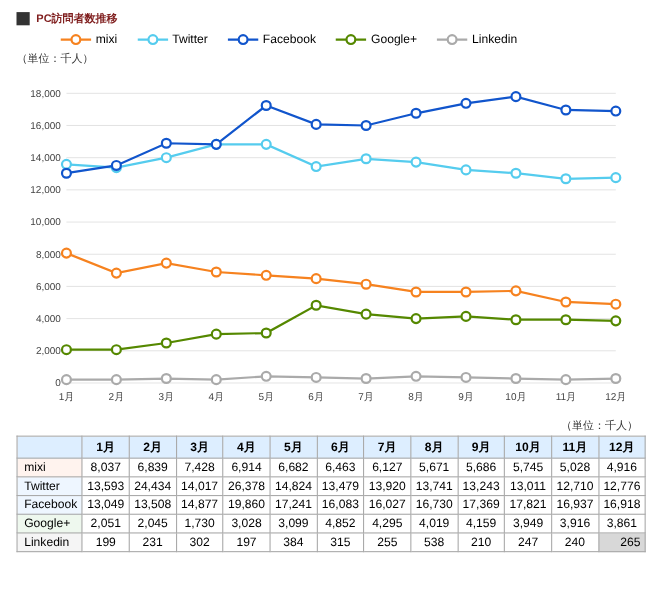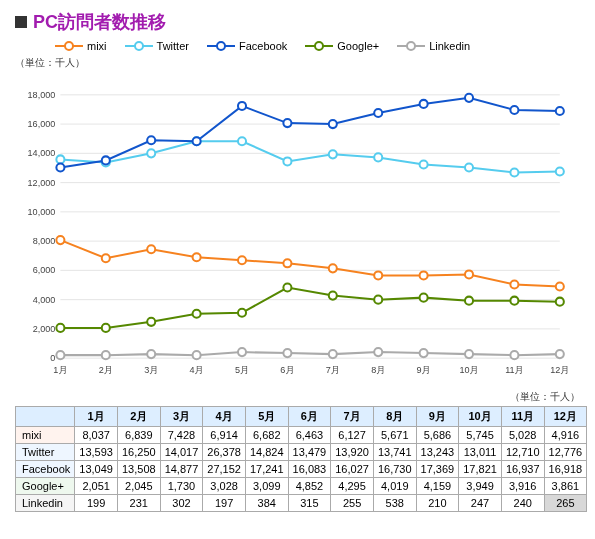--- a/index.html
+++ b/index.html
@@ -16,23 +16,23 @@
       margin-bottom: 6px;
     }
     .title-icon {
       width: 12px;
       height: 12px;
       background: #333;
       display: inline-block;
       margin-right: 6px;
     }
     .title-text {
-      font-size: 18px;
+      font-size: 10px;
       font-weight: bold;
-      color: #a21caf;
+      color: #7f1d1d;
     }
     .unit-label {
       font-size: 10px;
       color: #333;
       margin-bottom: 2px;
     }
     .chart-area {
       position: relative;
       width: 100%;
       height: 310px;
@@ -291,38 +291,38 @@
       <td>6,127</td>
       <td>5,671</td>
       <td>5,686</td>
       <td>5,745</td>
       <td>5,028</td>
       <td>4,916</td>
     </tr>
     <tr class="row-twitter">
       <td>Twitter</td>
       <td>13,593</td>
-      <td>16,250</td>
+      <td>24,434</td>
       <td>14,017</td>
       <td>26,378</td>
       <td>14,824</td>
       <td>13,479</td>
       <td>13,920</td>
       <td>13,741</td>
       <td>13,243</td>
       <td>13,011</td>
       <td>12,710</td>
       <td>12,776</td>
     </tr>
     <tr class="row-facebook">
       <td>Facebook</td>
       <td>13,049</td>
       <td>13,508</td>
       <td>14,877</td>
-      <td>27,152</td>
+      <td>19,860</td>
       <td>17,241</td>
       <td>16,083</td>
       <td>16,027</td>
       <td>16,730</td>
       <td>17,369</td>
       <td>17,821</td>
       <td>16,937</td>
       <td>16,918</td>
     </tr>
     <tr class="row-googleplus">
@@ -346,16 +346,16 @@
       <td>231</td>
       <td>302</td>
       <td>197</td>
       <td>384</td>
       <td>315</td>
       <td>255</td>
       <td>538</td>
       <td>210</td>
       <td>247</td>
       <td>240</td>
-      <td style="background:#d8d8d8;">265</td>
+      <td style="background:#d8d8d8;text-align:right;">265</td>
     </tr>
   </tbody>
 </table>
 
 </body></html>

